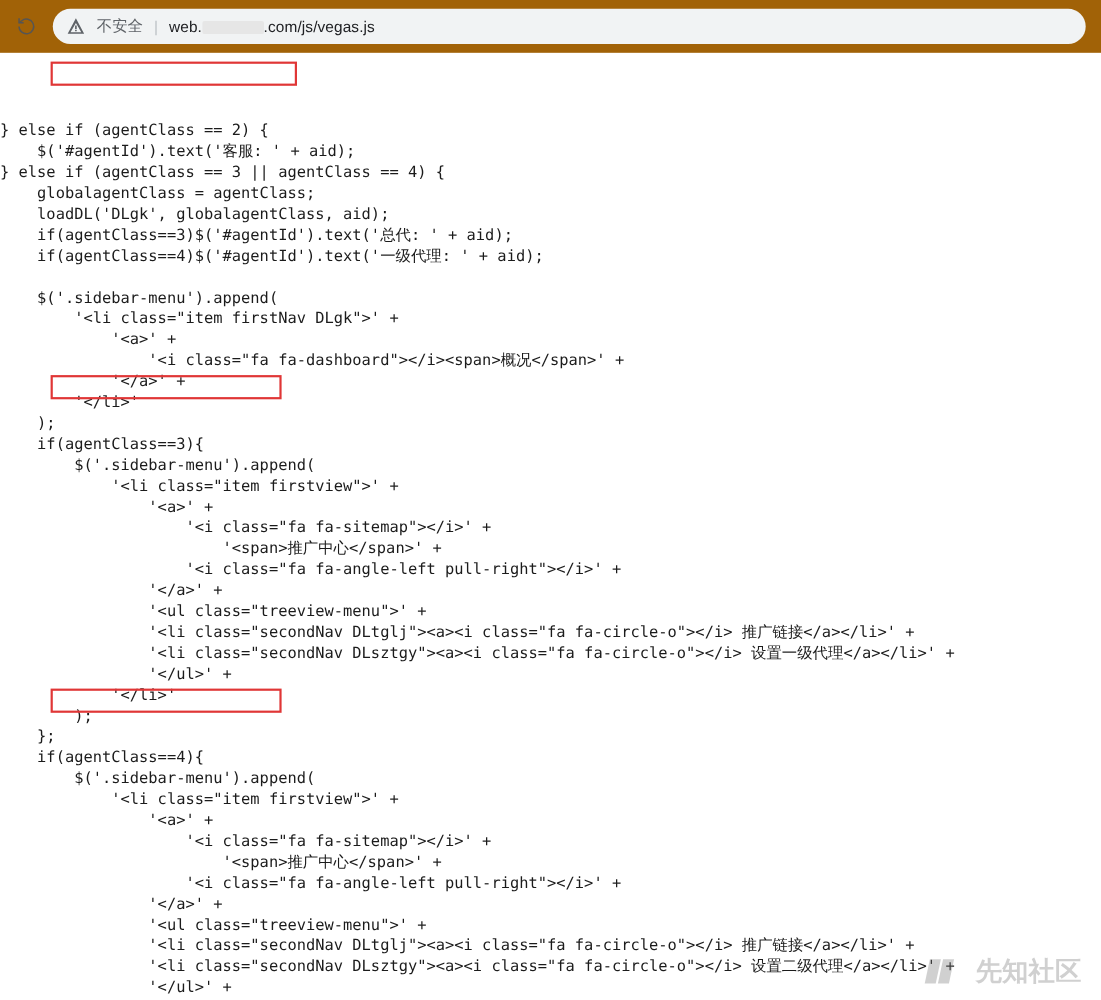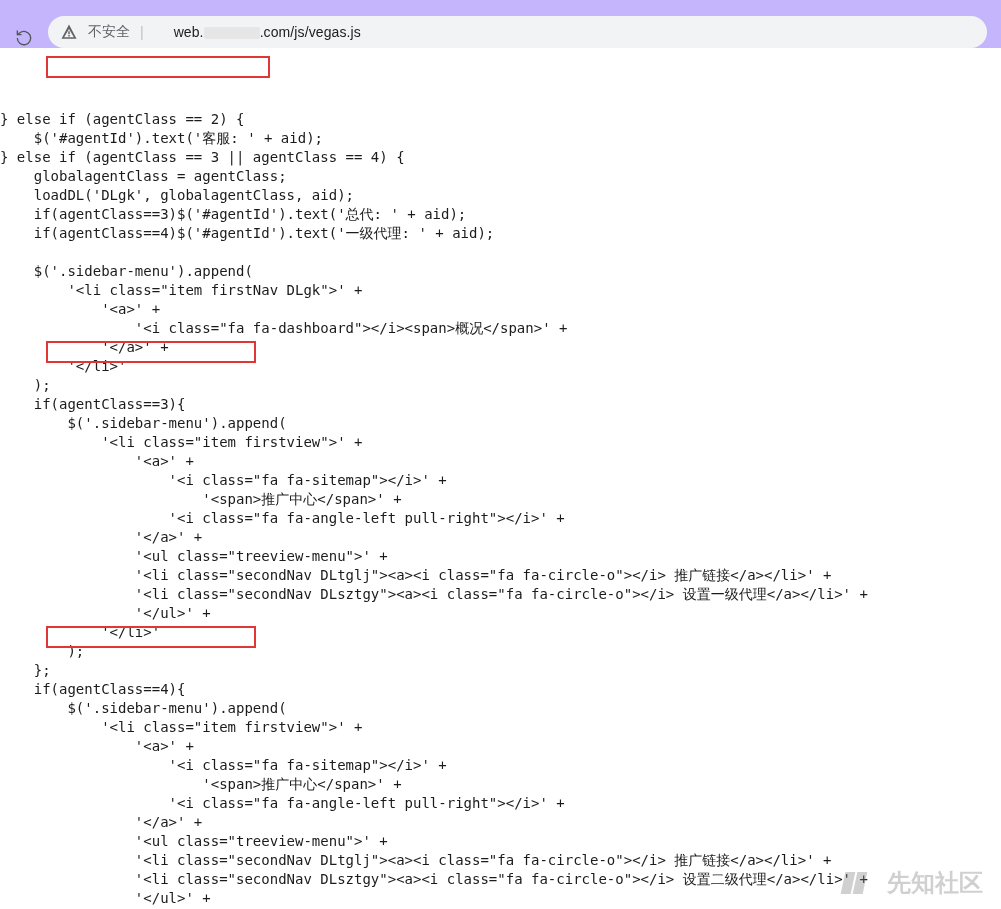--- a/index.html
+++ b/index.html
@@ -1,29 +1,29 @@
 <!DOCTYPE html>
 <html><head>
 <meta charset="utf-8">
 <style>
   * { box-sizing: border-box; }
   html, body { margin:0; padding:0; width:1001px; height:909px;
     font-family: "Helvetica Neue", Arial, "PingFang SC", "Microsoft YaHei", sans-serif;
     background:#fff; color:#1a1a1a; overflow:hidden; }
-  .toolbar { height:48px; display:flex; align-items:flex-end; padding:0 14px;
-    gap:14px; background:#c4b5fd; }
+  .toolbar { height:48px; display:flex; align-items:center; padding:0 14px;
+    gap:14px; background:#a16207; }
   .reload-icon svg { width:20px; height:20px; display:block; fill:none;
     stroke:#555; stroke-width:1.6; }
   .omnibox { flex:1; height:32px; border-radius:16px; background:#f1f3f4;
     display:flex; align-items:center; padding:0 12px; gap:10px; color:#3c4043;
     font-size:14px; overflow:hidden; white-space:nowrap; }
   .omnibox .warn-icon svg { width:18px; height:18px; display:block; }
   .omnibox .not-secure { color:#5f6368; }
   .omnibox .sep { color:#bdc1c6; }
-  .omnibox .url { color:#202124; letter-spacing:0.1px;margin-left:20px; }
+  .omnibox .url { color:#202124; letter-spacing:0.1px; }
   .omnibox .redact { display:inline-block; width:56px; height:12px;
     background:#e6e6e6; border-radius:2px; filter:blur(0.4px);
     vertical-align:middle; }
 
   .code-area { width:100%; height:861px; padding:10px 10px 0 0;
     font-family: Consolas, "Courier New", ui-monospace, monospace;
     font-size:14px; line-height:19px; color:#1b1b1b; position:relative;
     white-space:pre; overflow:hidden; }
   .highlight-box { position:absolute; border:2px solid #e03636;
     pointer-events:none; }

